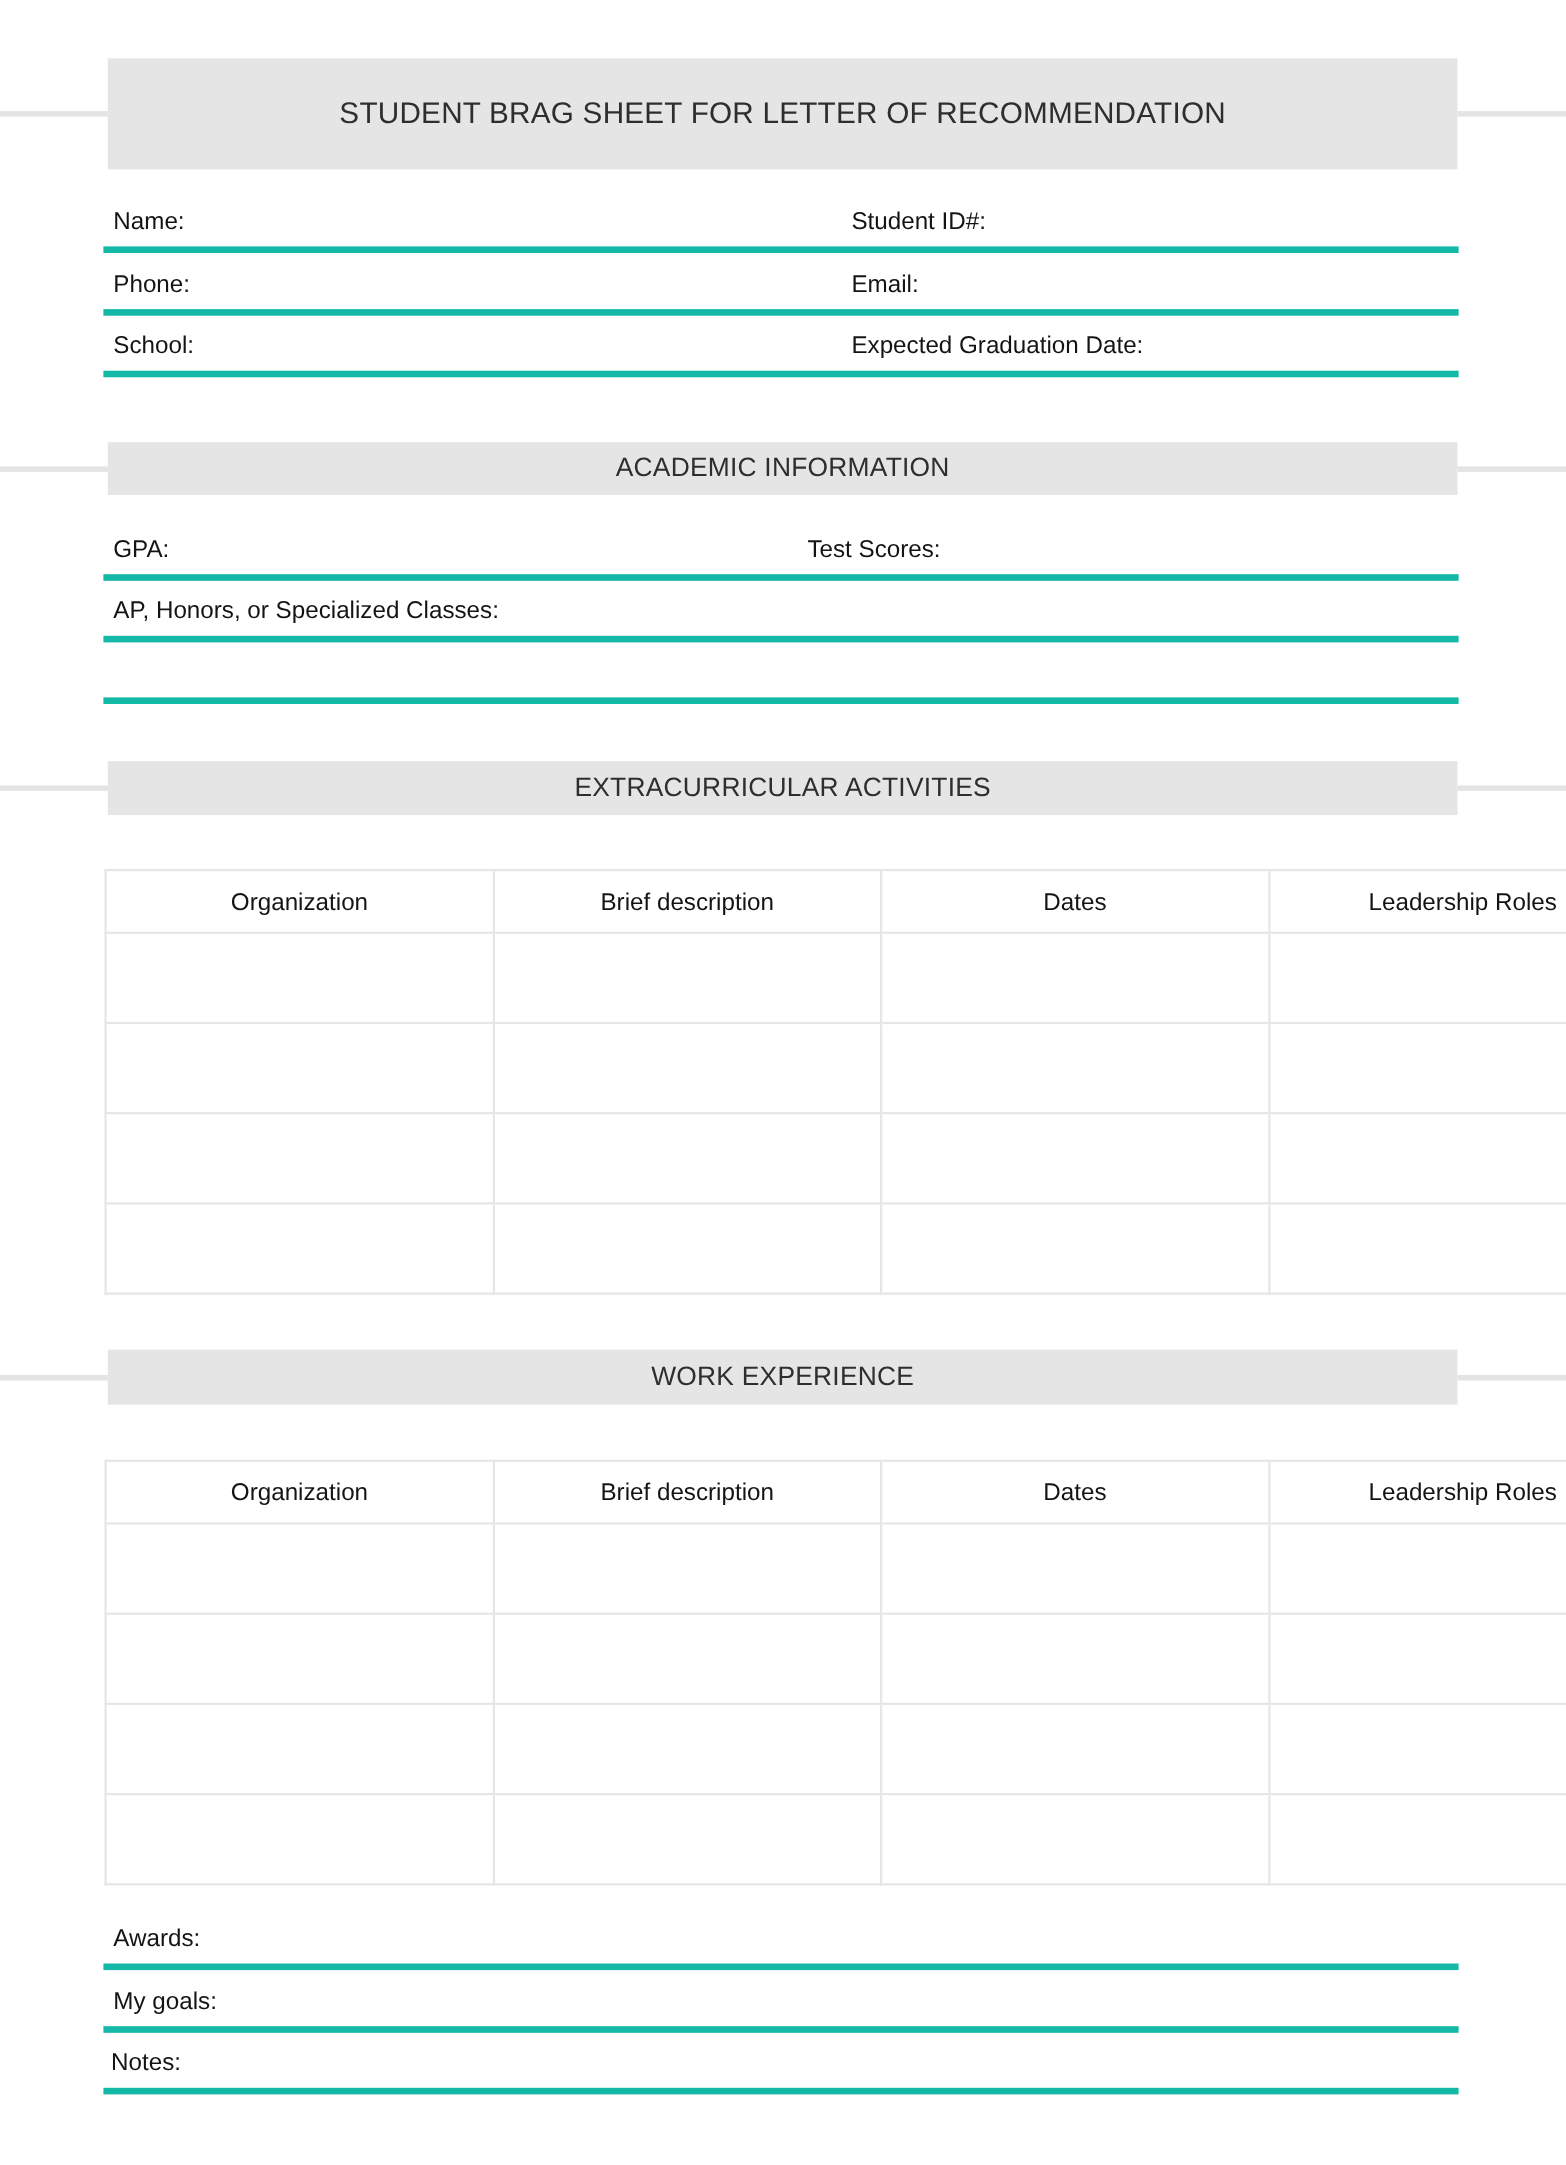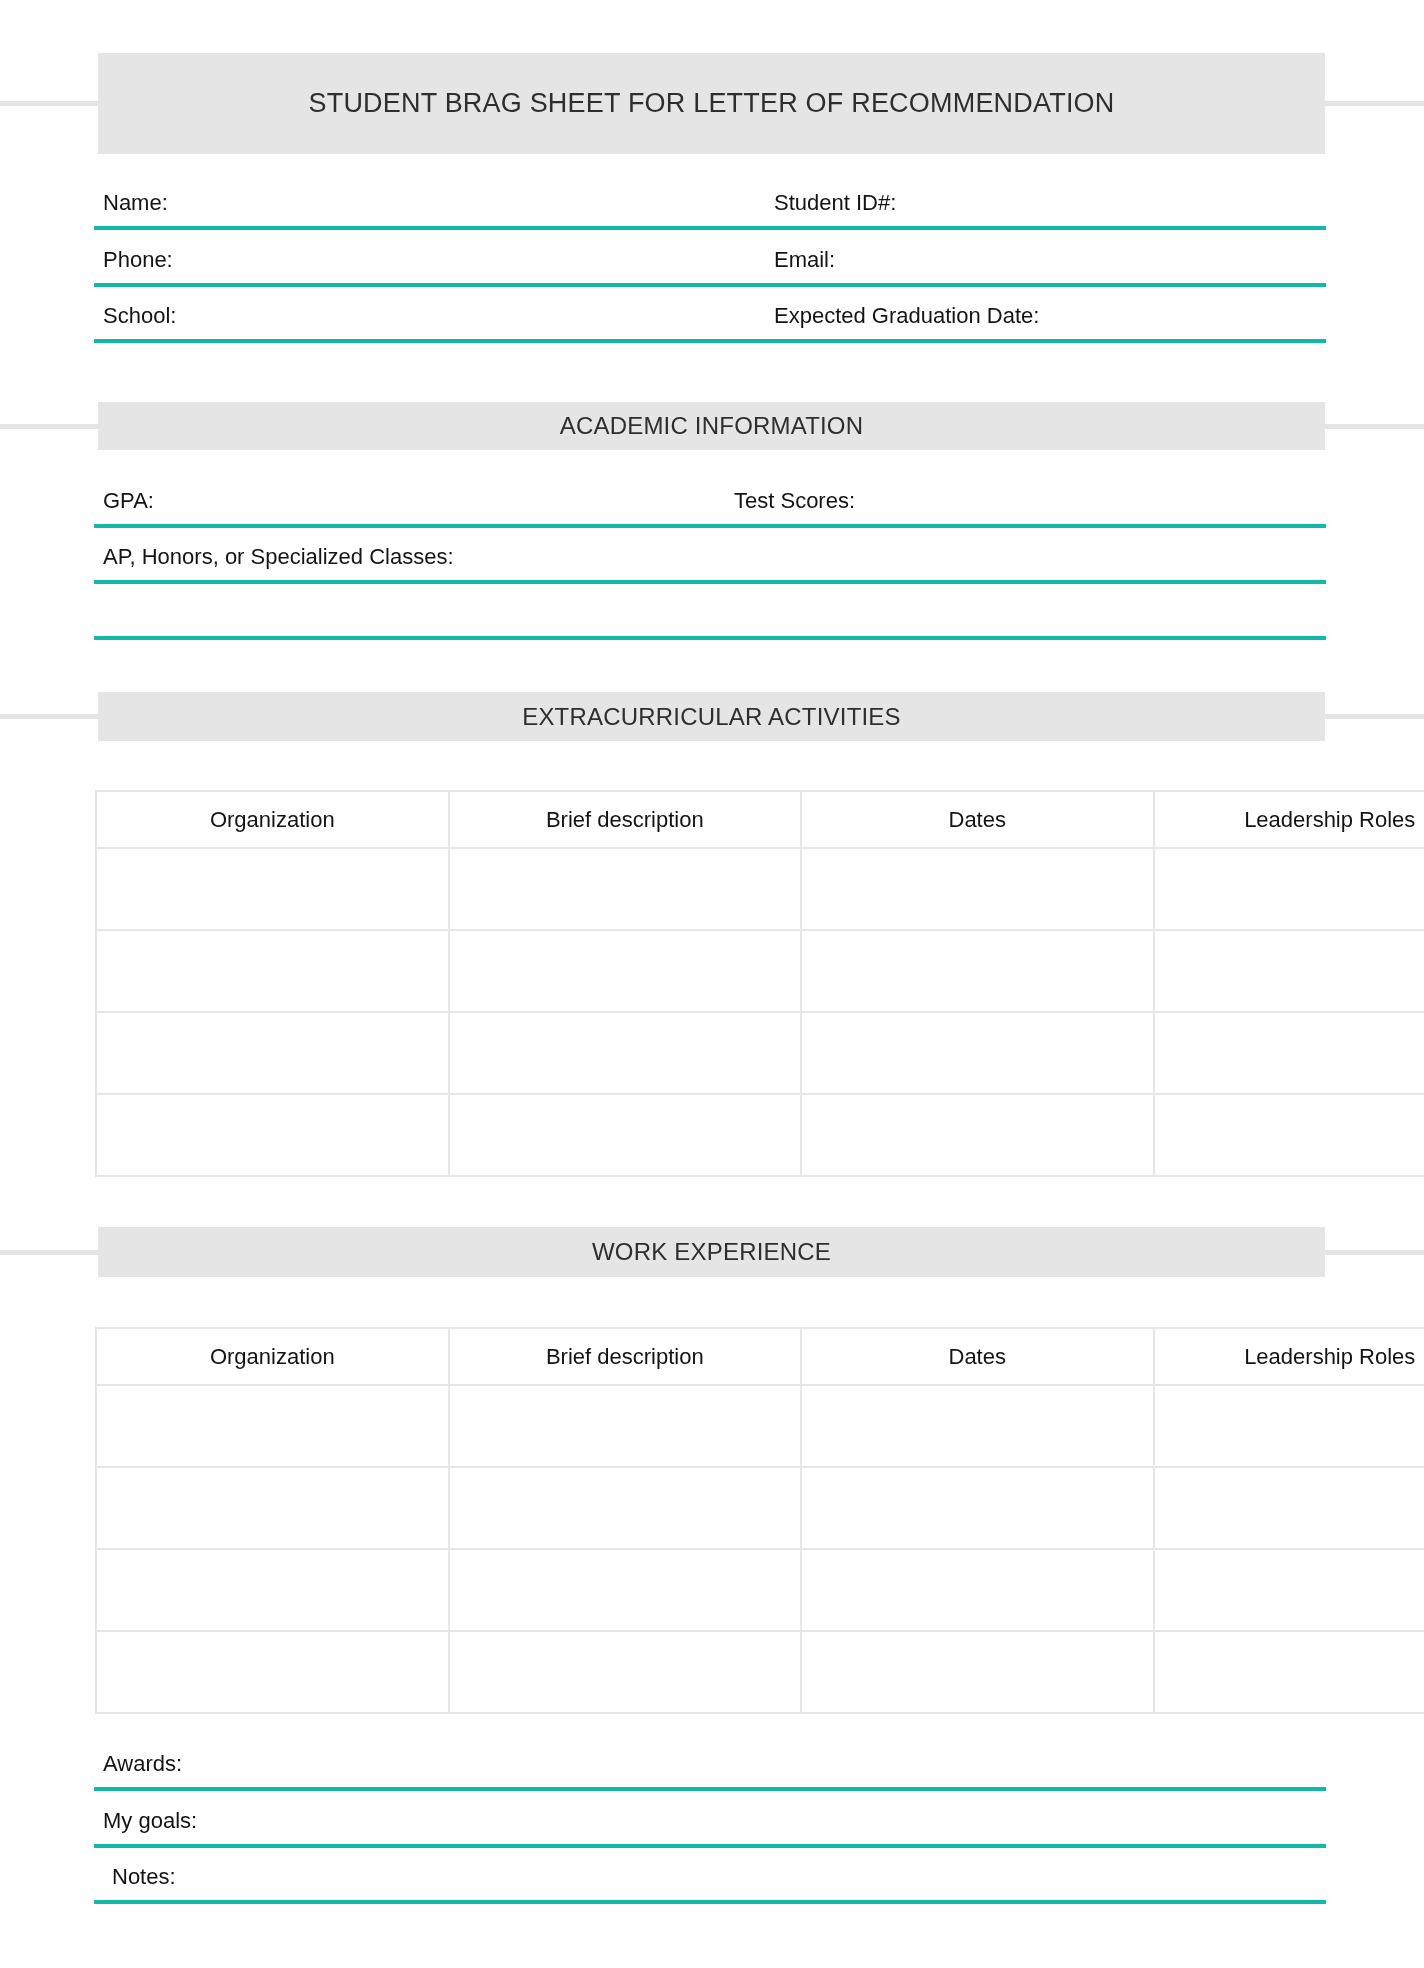--- a/index.html
+++ b/index.html
@@ -9,21 +9,21 @@
   .side-line { position: absolute; height: 5px; background: #e4e4e4; }
   .bar {
     position: absolute; left: 98px; width: 1227px; background: #e5e5e5;
     display: flex; align-items: center; justify-content: center;
     color: #2e2e2e; font-size: 24px; letter-spacing: 0.2px;
   }
   .bar.title { font-size: 27px; }
 
   .field {
     position: absolute; left: 94px; width: 1232px;
-    border-bottom: 4px solid #14b8a6;
+    border-bottom: 6px solid #14b8a6;
   }
   .field-label {
     position: absolute; font-size: 22px; color: #141414; bottom: 10px; white-space: nowrap;
   }
 
   table.grid {
     position: absolute; left: 95px; width: 1412px;
     border-collapse: collapse; table-layout: fixed;
   }
   table.grid th, table.grid td {
@@ -158,14 +158,14 @@
   </tbody>
 </table>
 
 <div class="field" style="top:1745px; height:46px;">
   <span class="field-label" style="left:9px;">Awards:</span>
 </div>
 <div class="field" style="top:1802px; height:46px;">
   <span class="field-label" style="left:9px;">My goals:</span>
 </div>
 <div class="field" style="top:1858px; height:46px;">
-  <span class="field-label" style="left:18px;">Notes:</span>
+  <span class="field-label" style="left:7px;">Notes:</span>
 </div>
 
 </body></html>

